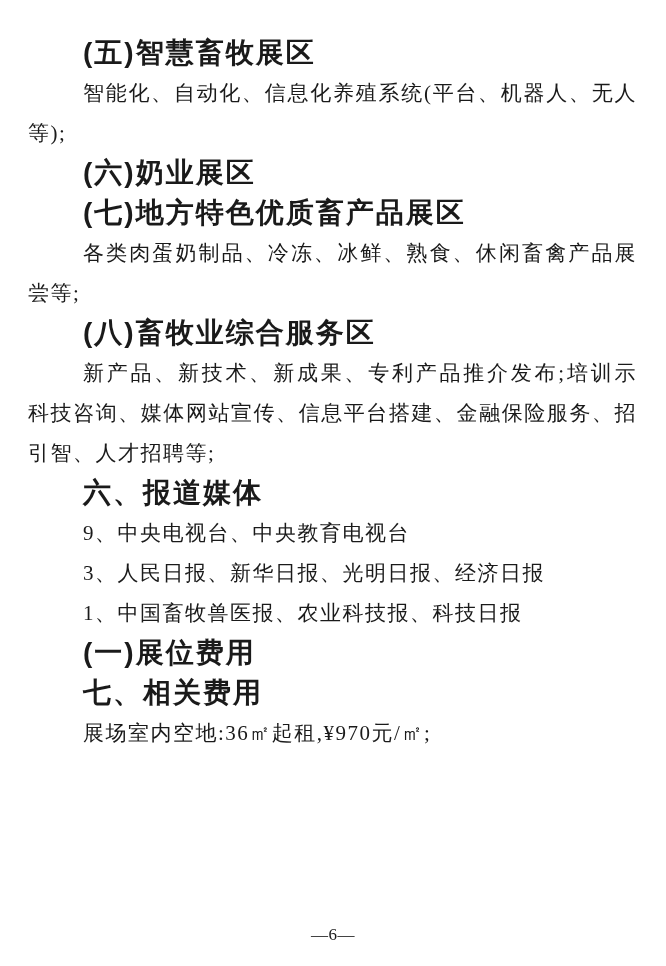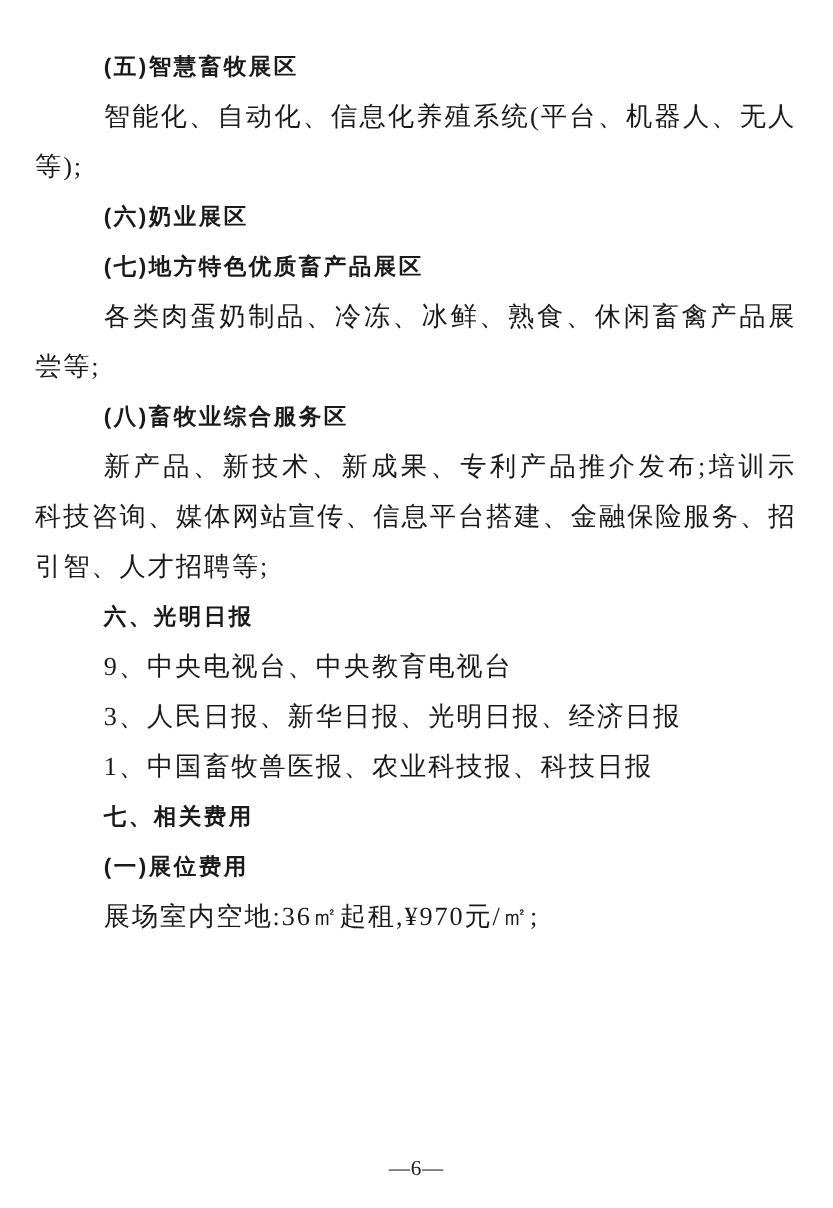--- a/index.html
+++ b/index.html
@@ -26,21 +26,21 @@
     line-height: 40px;
     font-size: 21px;
     letter-spacing: 1.5px;
     font-family: "Liberation Serif", "DejaVu Serif", serif;
     white-space: nowrap;
     overflow: hidden;
   }
   .heading {
     font-family: "Liberation Sans", "DejaVu Sans", sans-serif;
     font-weight: bold;
-    font-size: 18px;
+    font-size: 28px;
     letter-spacing: 2px;
   }
   .indent {
     padding-left: 55px;
   }
   .fill {
     white-space: normal;
     text-align: justify;
     text-align-last: justify;
   }
@@ -67,22 +67,22 @@
     <div class="line indent fill">智能化、自动化、信息化养殖系统(平台、机器人、无人机</div>
     <div class="line">等);</div>
     <div class="line heading indent">(六)奶业展区</div>
     <div class="line heading indent">(七)地方特色优质畜产品展区</div>
     <div class="line indent fill">各类肉蛋奶制品、冷冻、冰鲜、熟食、休闲畜禽产品展览品</div>
     <div class="line">尝等;</div>
     <div class="line heading indent">(八)畜牧业综合服务区</div>
     <div class="line indent fill">新产品、新技术、新成果、专利产品推介发布;培训示范、</div>
     <div class="line fill">科技咨询、媒体网站宣传、信息平台搭建、金融保险服务、招商</div>
     <div class="line">引智、人才招聘等;</div>
-    <div class="line heading indent">六、光明日报</div>
+    <div class="line heading indent">六、报道媒体</div>
     <div class="line indent">9、中央电视台、中央教育电视台</div>
     <div class="line indent">3、人民日报、新华日报、光明日报、经济日报</div>
     <div class="line indent">1、中国畜牧兽医报、农业科技报、科技日报</div>
+    <div class="line heading indent">(一)展位费用</div>
     <div class="line heading indent">七、相关费用</div>
-    <div class="line heading indent">(一)展位费用</div>
     <div class="line indent">展场室内空地:36㎡起租,¥970元/㎡;</div>
   </div>
   <div class="page-number">—6—</div>
 </div>
 
 </body></html>

